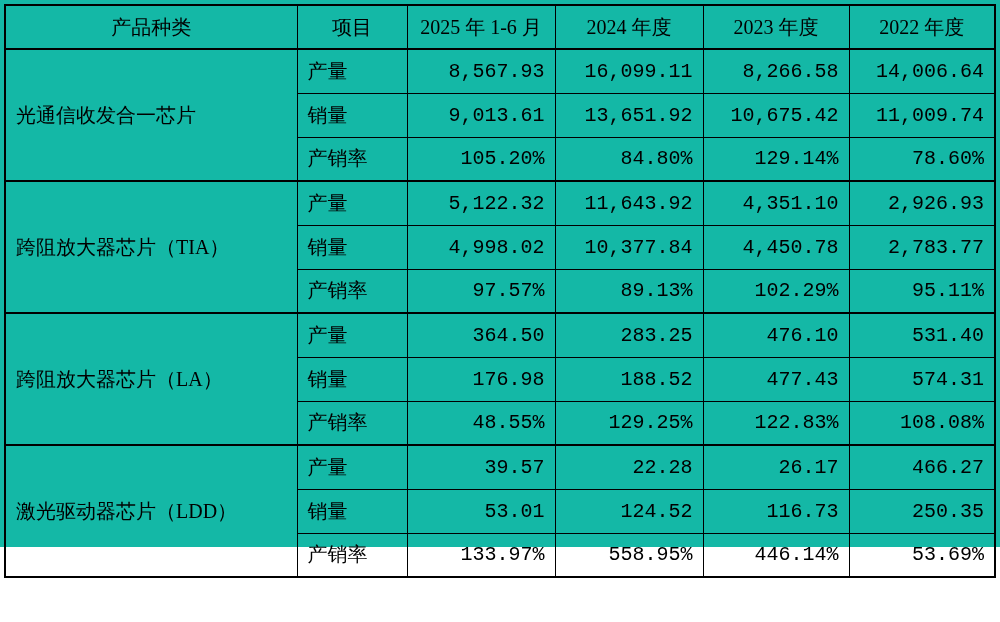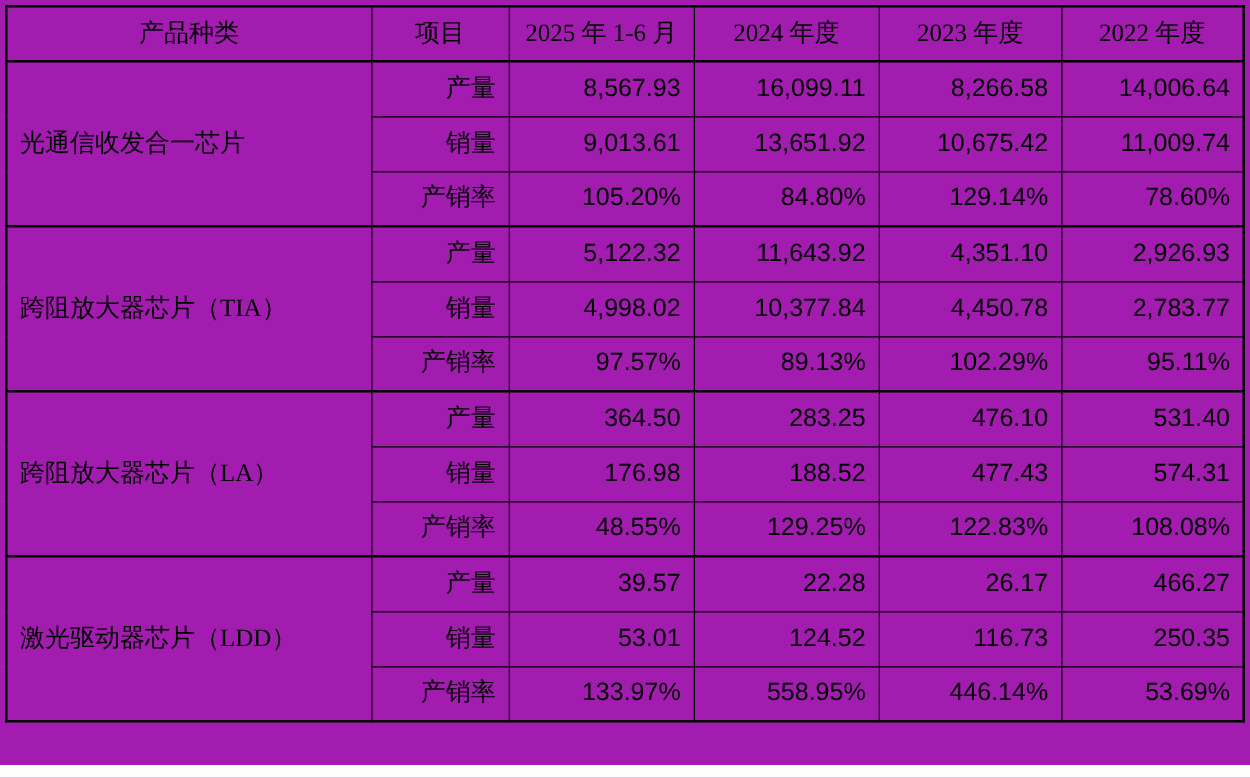--- a/index.html
+++ b/index.html
@@ -9,24 +9,24 @@
   }
   body {
     width: 1000px;
     height: 622px;
     font-family: "Liberation Serif", "DejaVu Serif", serif;
     color: #000000;
     overflow: hidden;
   }
   .sheet {
     width: 1000px;
-    height: 612px;
+    height: 547px;
     box-sizing: border-box;
     padding: 4px 4px 0 4px;
-    background: #a21caf;
+    background: #14b8a6;
   }
   table.prod-table {
     border-collapse: collapse;
     width: 992px;
     table-layout: fixed;
     border: 2px solid #000000;
   }
   table.prod-table td,
   table.prod-table th {
     border: 1px solid #000000;
@@ -53,29 +53,29 @@
   col.c-y4    { width: 146px; }
 
   td.cat-cell {
     text-align: left;
     vertical-align: middle;
     font-size: 20px;
     padding-left: 12px;
     margin-top: 48px;
   }
   td.item-cell {
-    text-align: right;
+    text-align: left;
     font-size: 19px;
     padding: 0 6px;
   }
   td.num-cell {
     text-align: right;
     font-size: 20px;
     padding-right: 12px;
-    font-family: Liberation Sans, sans-serif;
+    font-family: Liberation Mono, monospace;
   }
   
   tr.group-start > td {
     border-top: 2px solid #000000;
   }
   thead tr th {
     border-bottom: 2px solid #000000;
   }
   td.cat-cell, th.cat-head {
     border-right: 2px solid #000000;

